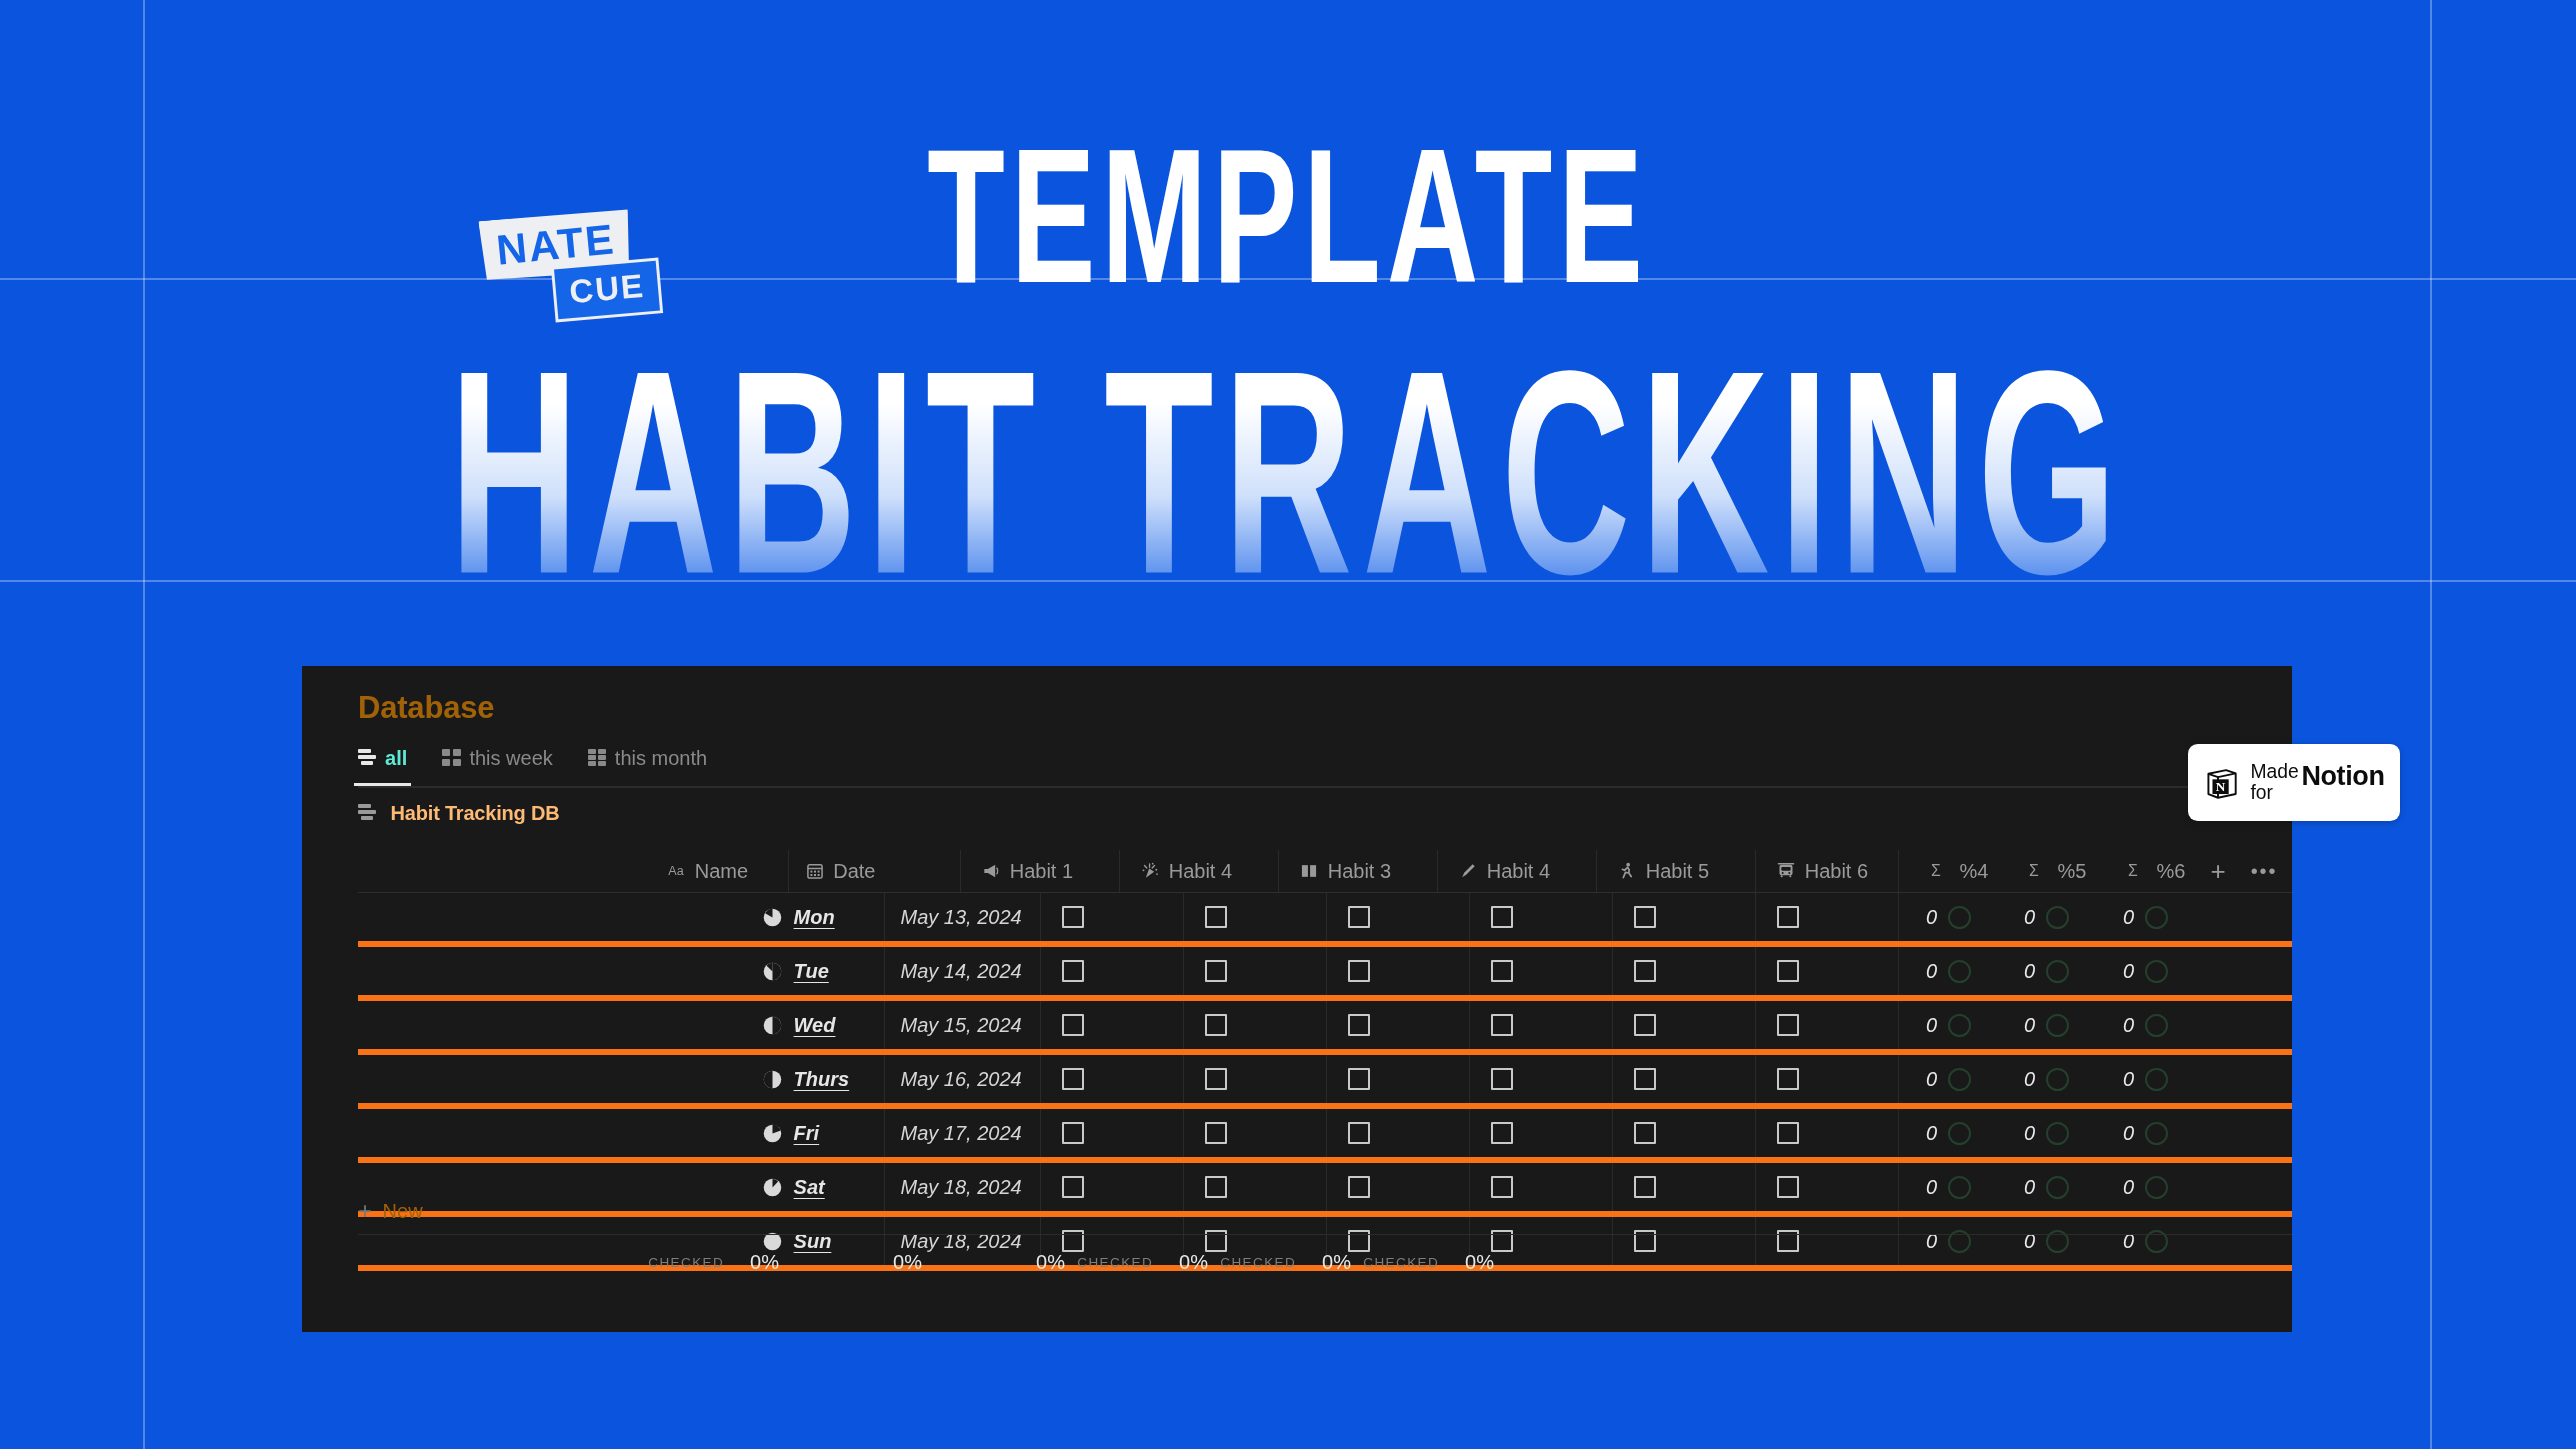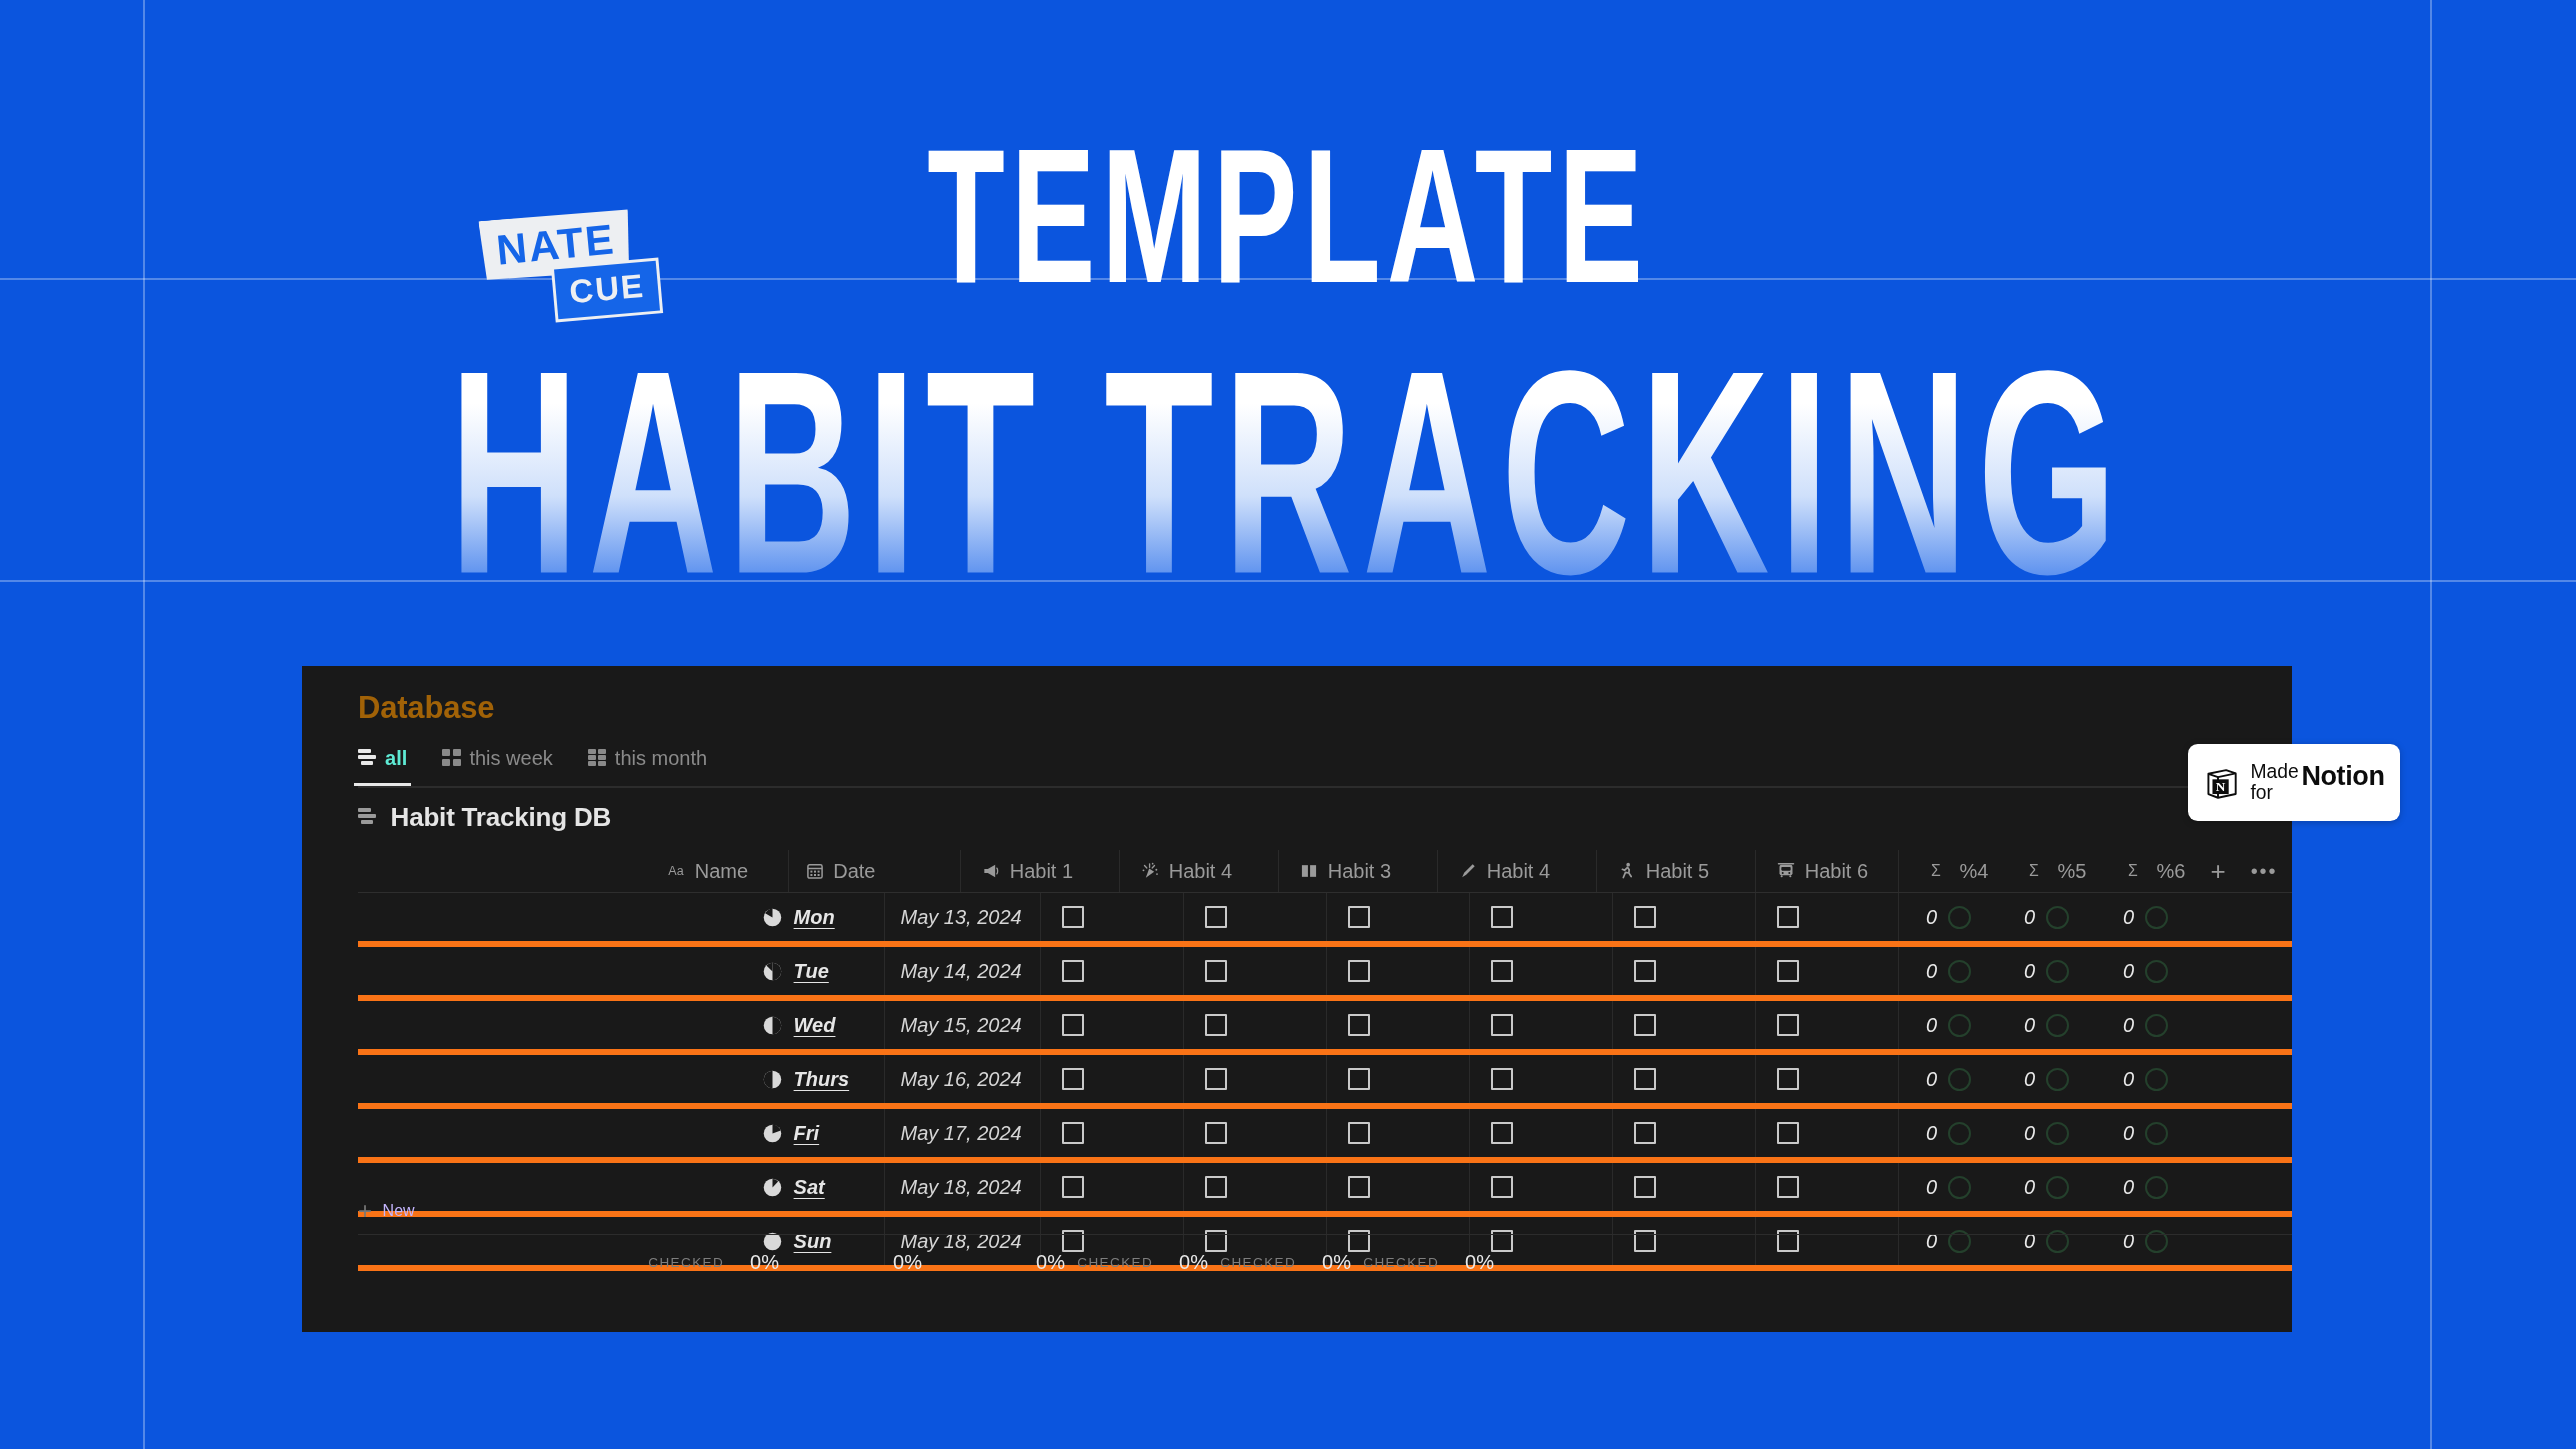--- a/index.html
+++ b/index.html
@@ -94,21 +94,21 @@
   .icon-grid4{width:18.4px;height:16.4px;display:grid;grid-template-columns:1fr 1fr;grid-template-rows:1fr 1fr;gap:2.9px;flex:none;}
   .icon-grid4 i{background:#8A8A8A;border-radius:1px;display:block;}
 
   .icon-grid6{width:18.4px;height:16.4px;display:grid;grid-template-columns:1fr 1fr;grid-template-rows:1fr 1fr 1fr;gap:1.9px;flex:none;}
   .icon-grid6 i{background:#8A8A8A;border-radius:1px;display:block;}
 
   #tabs-rule{position:absolute;left:56px;right:0;top:120px;height:1.9px;background:#2C2C2C;}
 
   
   #db-title-row{position:absolute;left:56px;top:136px;display:flex;align-items:center;gap:11.6px;}
-  #db-title{color:#e5e5e5;font-size:26px;font-weight:700;letter-spacing:-0.2px;}
+  #db-title{color:#fdba74;font-size:20px;font-weight:700;letter-spacing:-0.2px;}
 
   
   #table{position:absolute;left:56px;top:184px;right:0;}
   .trow{display:flex;align-items:stretch;height:48px;justify-content:flex-end;}
   #thead .trow{height:42px;border-bottom:1px solid #2E2E2E;}
   #tbody .trow{border-bottom:6px solid #f97316;font-style:italic;}
 
   .cell{display:flex;align-items:center;box-sizing:border-box;flex:none;}
   .cell.bordered{border-left:1px solid #2A2A2A;}
 
@@ -137,21 +137,21 @@
   
   .ring{width:23px;height:23px;box-sizing:border-box;border:2.9px solid #24402C;border-radius:50%;}
   
   .moon-ph{width:21px;height:21px;flex:none;}
 
   
   .hicon{width:20px;height:20px;flex:none;display:block;}
 
   
   #new-row{position:absolute;left:56px;top:522px;height:46px;display:flex;align-items:center;gap:10.6px;}
-  #new-label{color:#c4b5fd;font-size:16px;}
+  #new-label{color:#a16207;font-size:20px;}
   #new-plus{color:#787878;font-size:24px;line-height:1;}
 
   #foot-rule{position:absolute;left:56px;right:0;top:568px;height:1px;background:#2C2C2C;}
 
   
   #tfoot{position:absolute;left:56px;top:569px;right:0;display:flex;height:54px;align-items:center;}
   .f-cell{display:flex;align-items:center;justify-content:flex-end;box-sizing:border-box;flex:none;padding-right:21px;gap:8.7px;}
   .f-name{width:143px;}
   .f-date{width:156px;}
   .f-habit{width:143px;gap:26px;}

